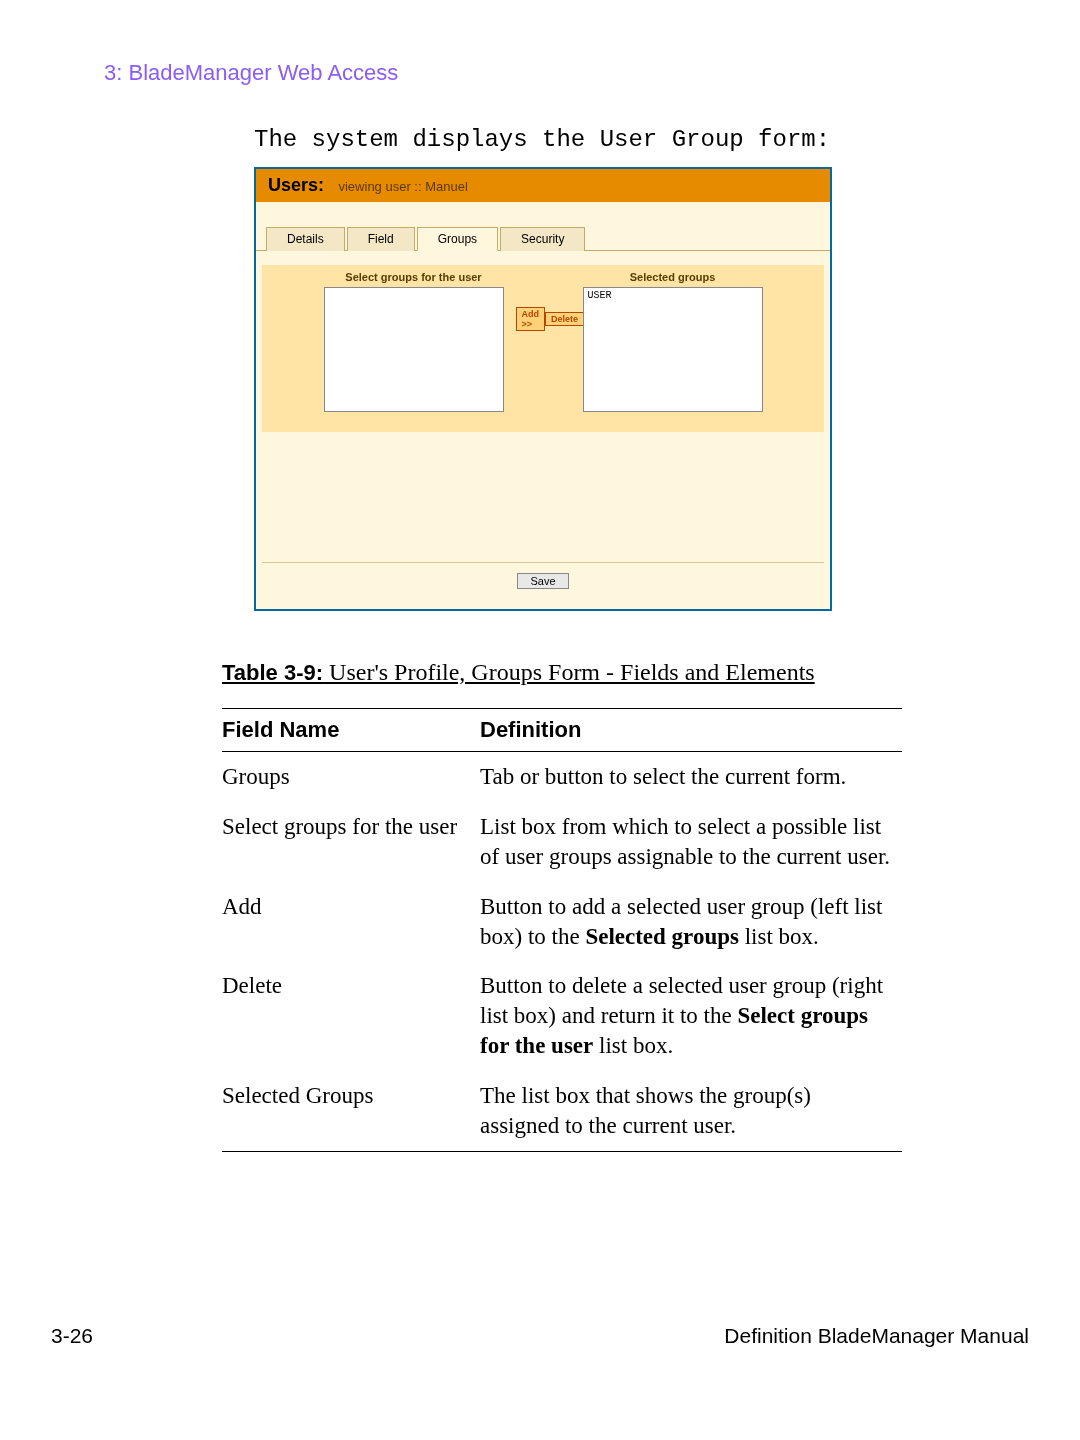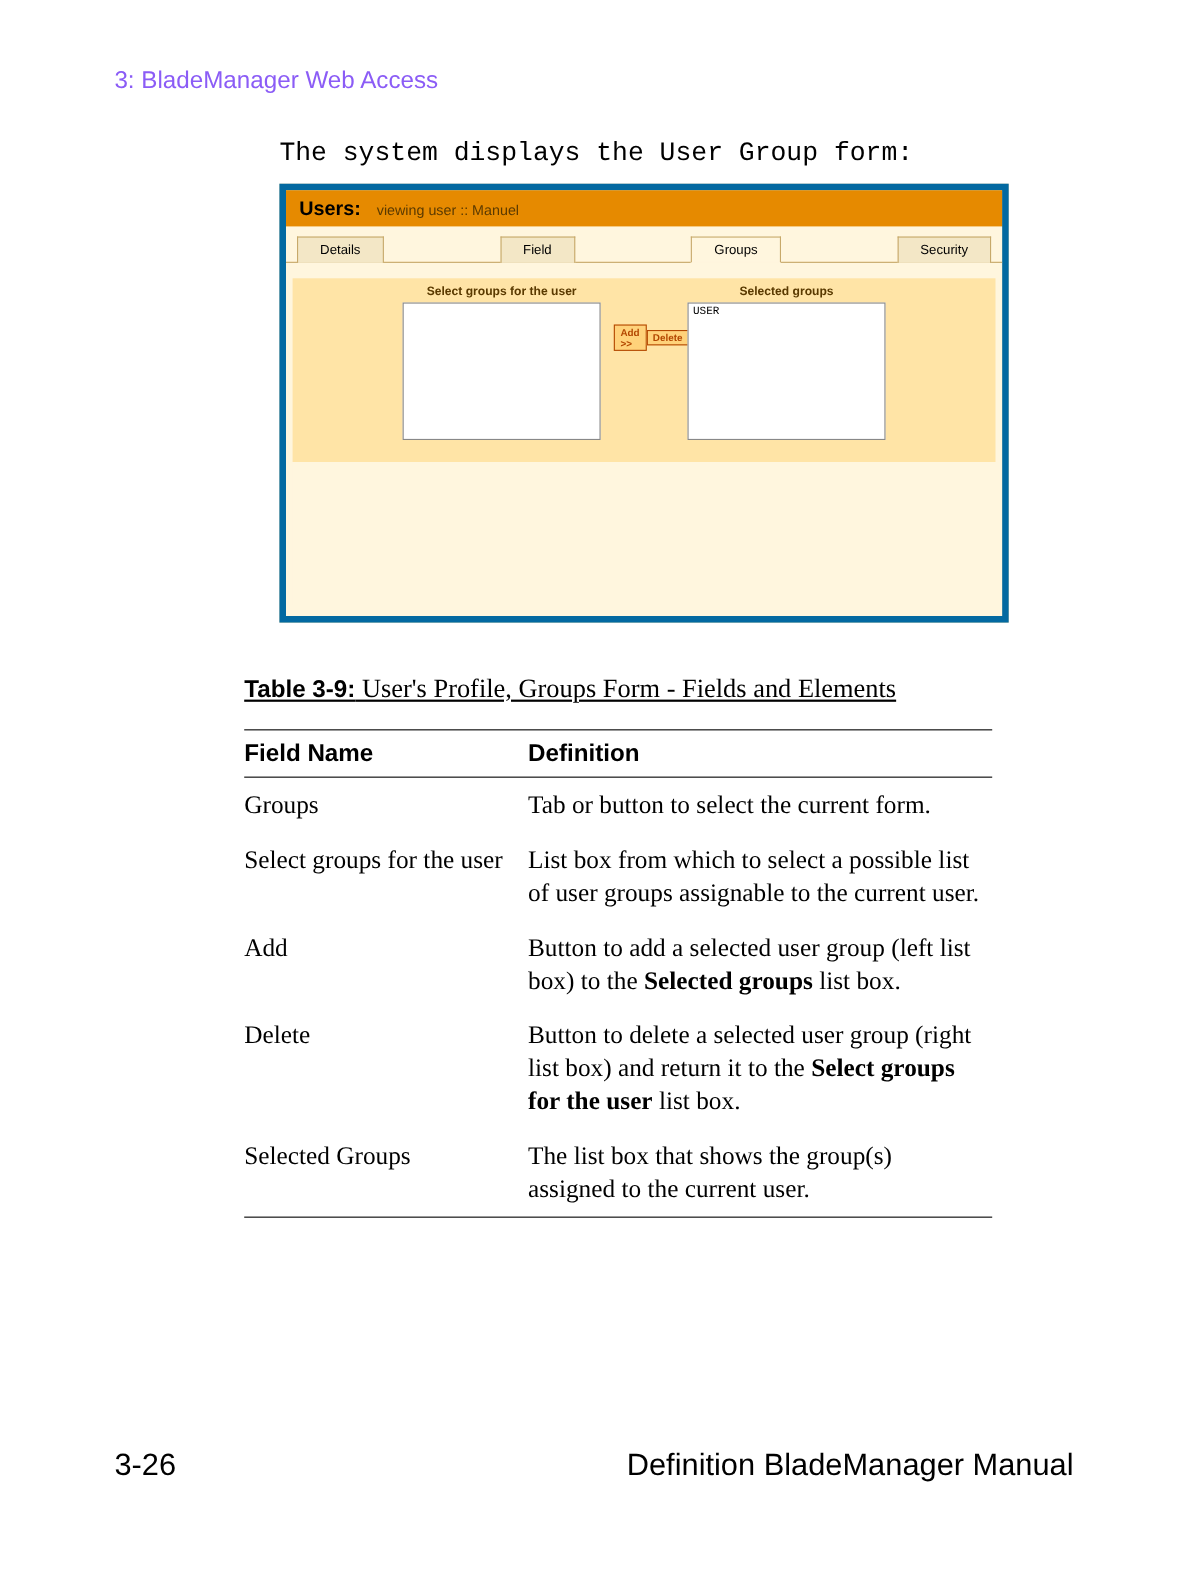--- a/index.html
+++ b/index.html
@@ -27,47 +27,46 @@
   }
   .intro-line {
     font-size: 24px;
     margin-left: 254px;
     margin-top: 40px;
     margin-bottom: 14px;
     font-family: Liberation Mono, monospace;
   }
   
   .panel-wrap {
-    width: 663px;
+    width: 578px;
     margin-left: 254px;
-    border: 6px solid #0369a1;
+    border: 2px solid #0369a1;
     background: #ffe4a6;
     box-sizing: border-box;
   }
   .panel-header {
     background: #e68a00;
     padding: 6px 12px;
     font-family: Arial, Helvetica, sans-serif;
   }
   .panel-header .users-label {
     font-size: 18px;
     font-weight: bold;
     color: #000;
   }
   .panel-header .viewing {
     font-size: 13px;
     color: #5a3a00;
     padding-left: 10px;
   }
   .tab-strip {
     display: flex;
-    padding: 8px 10px 0 10px;
+    padding: 24px 10px 0 10px;
     background: #fff6de;
     gap: 0;
-    justify-content: space-between;
   }
   .tab {
     font-family: Arial, Helvetica, sans-serif;
     font-size: 12px;
     padding: 4px 20px;
     border: 1px solid #c7a96a;
     border-bottom: none;
     background: #f3e7c6;
     position: relative;
     top: 1px;
@@ -190,25 +189,25 @@
   }
   .fields-table td.fn { width: 250px; }
   .strong { font-weight: bold; }
   
   .footer {
     position: absolute;
     left: 0;
     bottom: 92px;
     width: 1080px;
     box-sizing: border-box;
-    padding: 0 104px;
+    padding: 0 51px;
     display: flex;
     justify-content: space-between;
     font-family: Arial, Helvetica, sans-serif;
-    font-size: 28px;
+    font-size: 21px;
   }
 </style>
 </head>
 <body>
 
 <div class="page">
 
   <div class="chapter-heading">3: BladeManager Web Access</div>
 
   <div class="intro-line">The system displays the User Group form:</div>
@@ -237,20 +236,23 @@
           <div class="tiny-btn">Delete</div>
         </div>
         <div class="col">
           <div class="col-label">Selected groups</div>
           <div class="listbox">
             <div>USER</div>
           </div>
         </div>
       </div>
       <div class="panel-filler"></div>
+      <div class="save-row">
+        <span class="save-btn">Save</span>
+      </div>
     </div>
   </div>
 
   <div class="table-caption">
     <span class="tnum">Table 3-9:</span><span> User's Profile, Groups Form - Fields and Elements</span>
   </div>
 
   <table class="fields-table">
     <thead>
       <tr>

